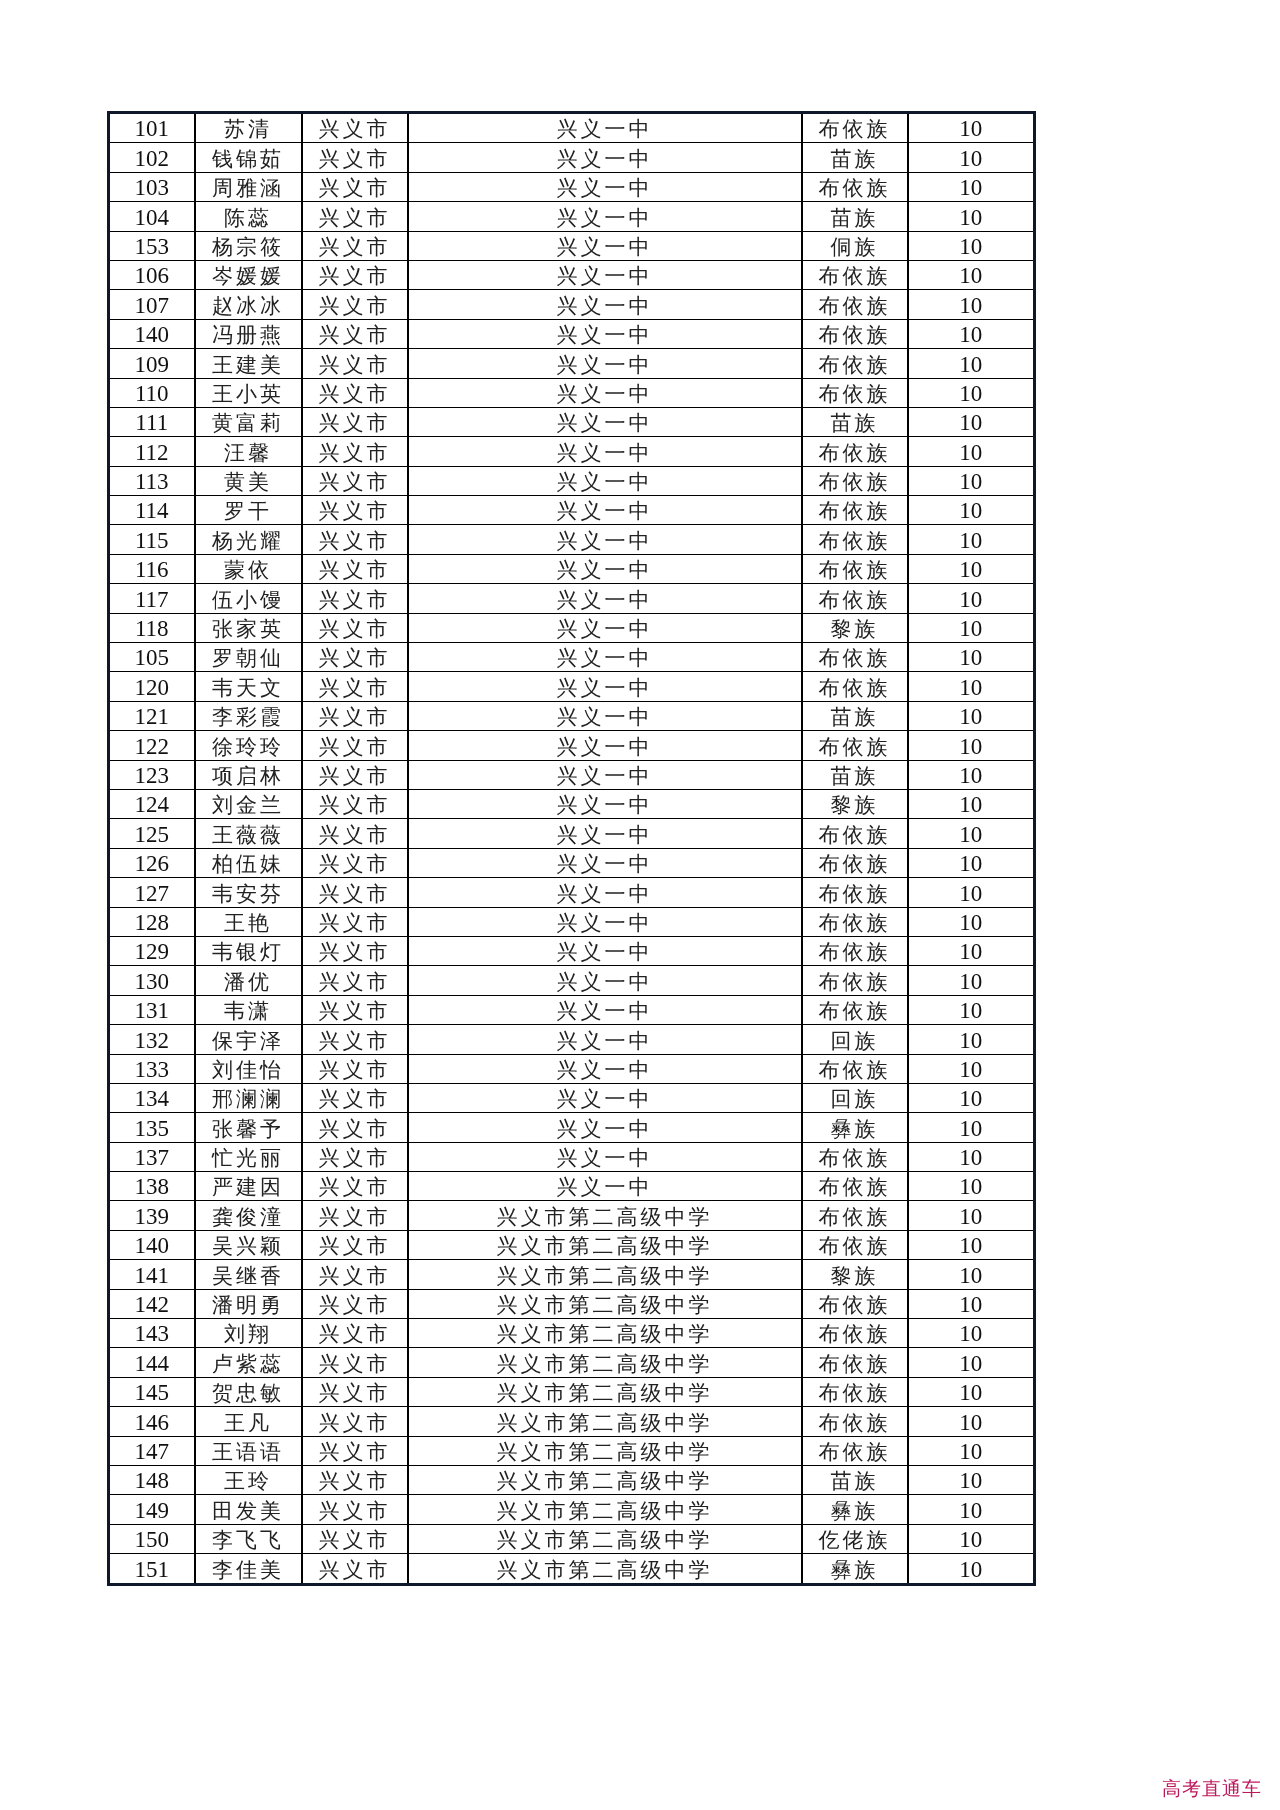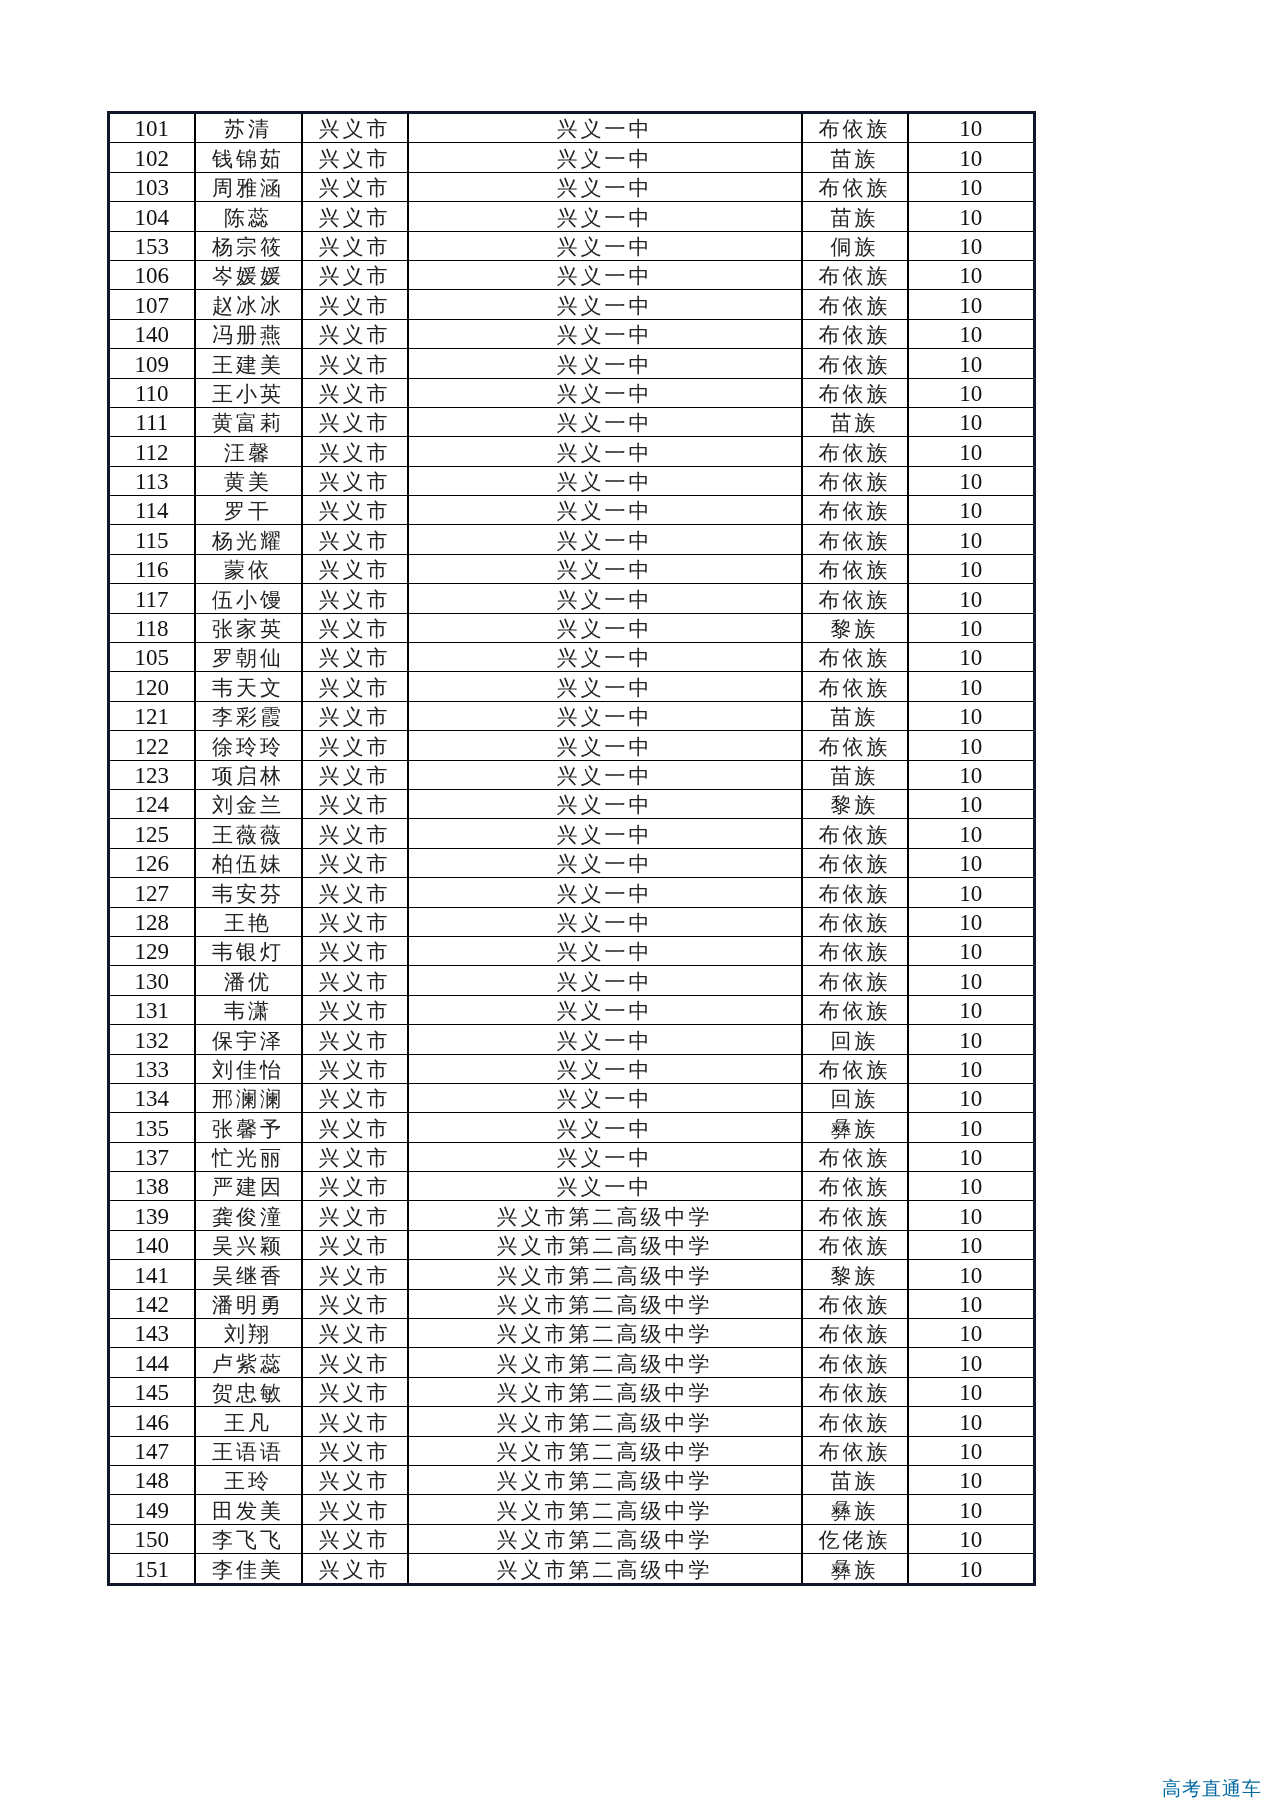--- a/index.html
+++ b/index.html
@@ -45,21 +45,21 @@
     col.c-city { width: 106px; }
     col.c-school { width: 394px; }
     col.c-eth { width: 106px; }
     col.c-score { width: 127px; }
     .watermark {
       position: absolute;
       right: 18px;
       bottom: 8px;
       font-family: Liberation Sans, sans-serif;
       font-size: 19px;
-      color: #0369a1;
+      color: #be185d;
       letter-spacing: 1px;
     }
   </style>
 </head>
 <body>
 
 <table id="roster">
   <colgroup>
     <col class="c-no">
       <col class="c-name">

